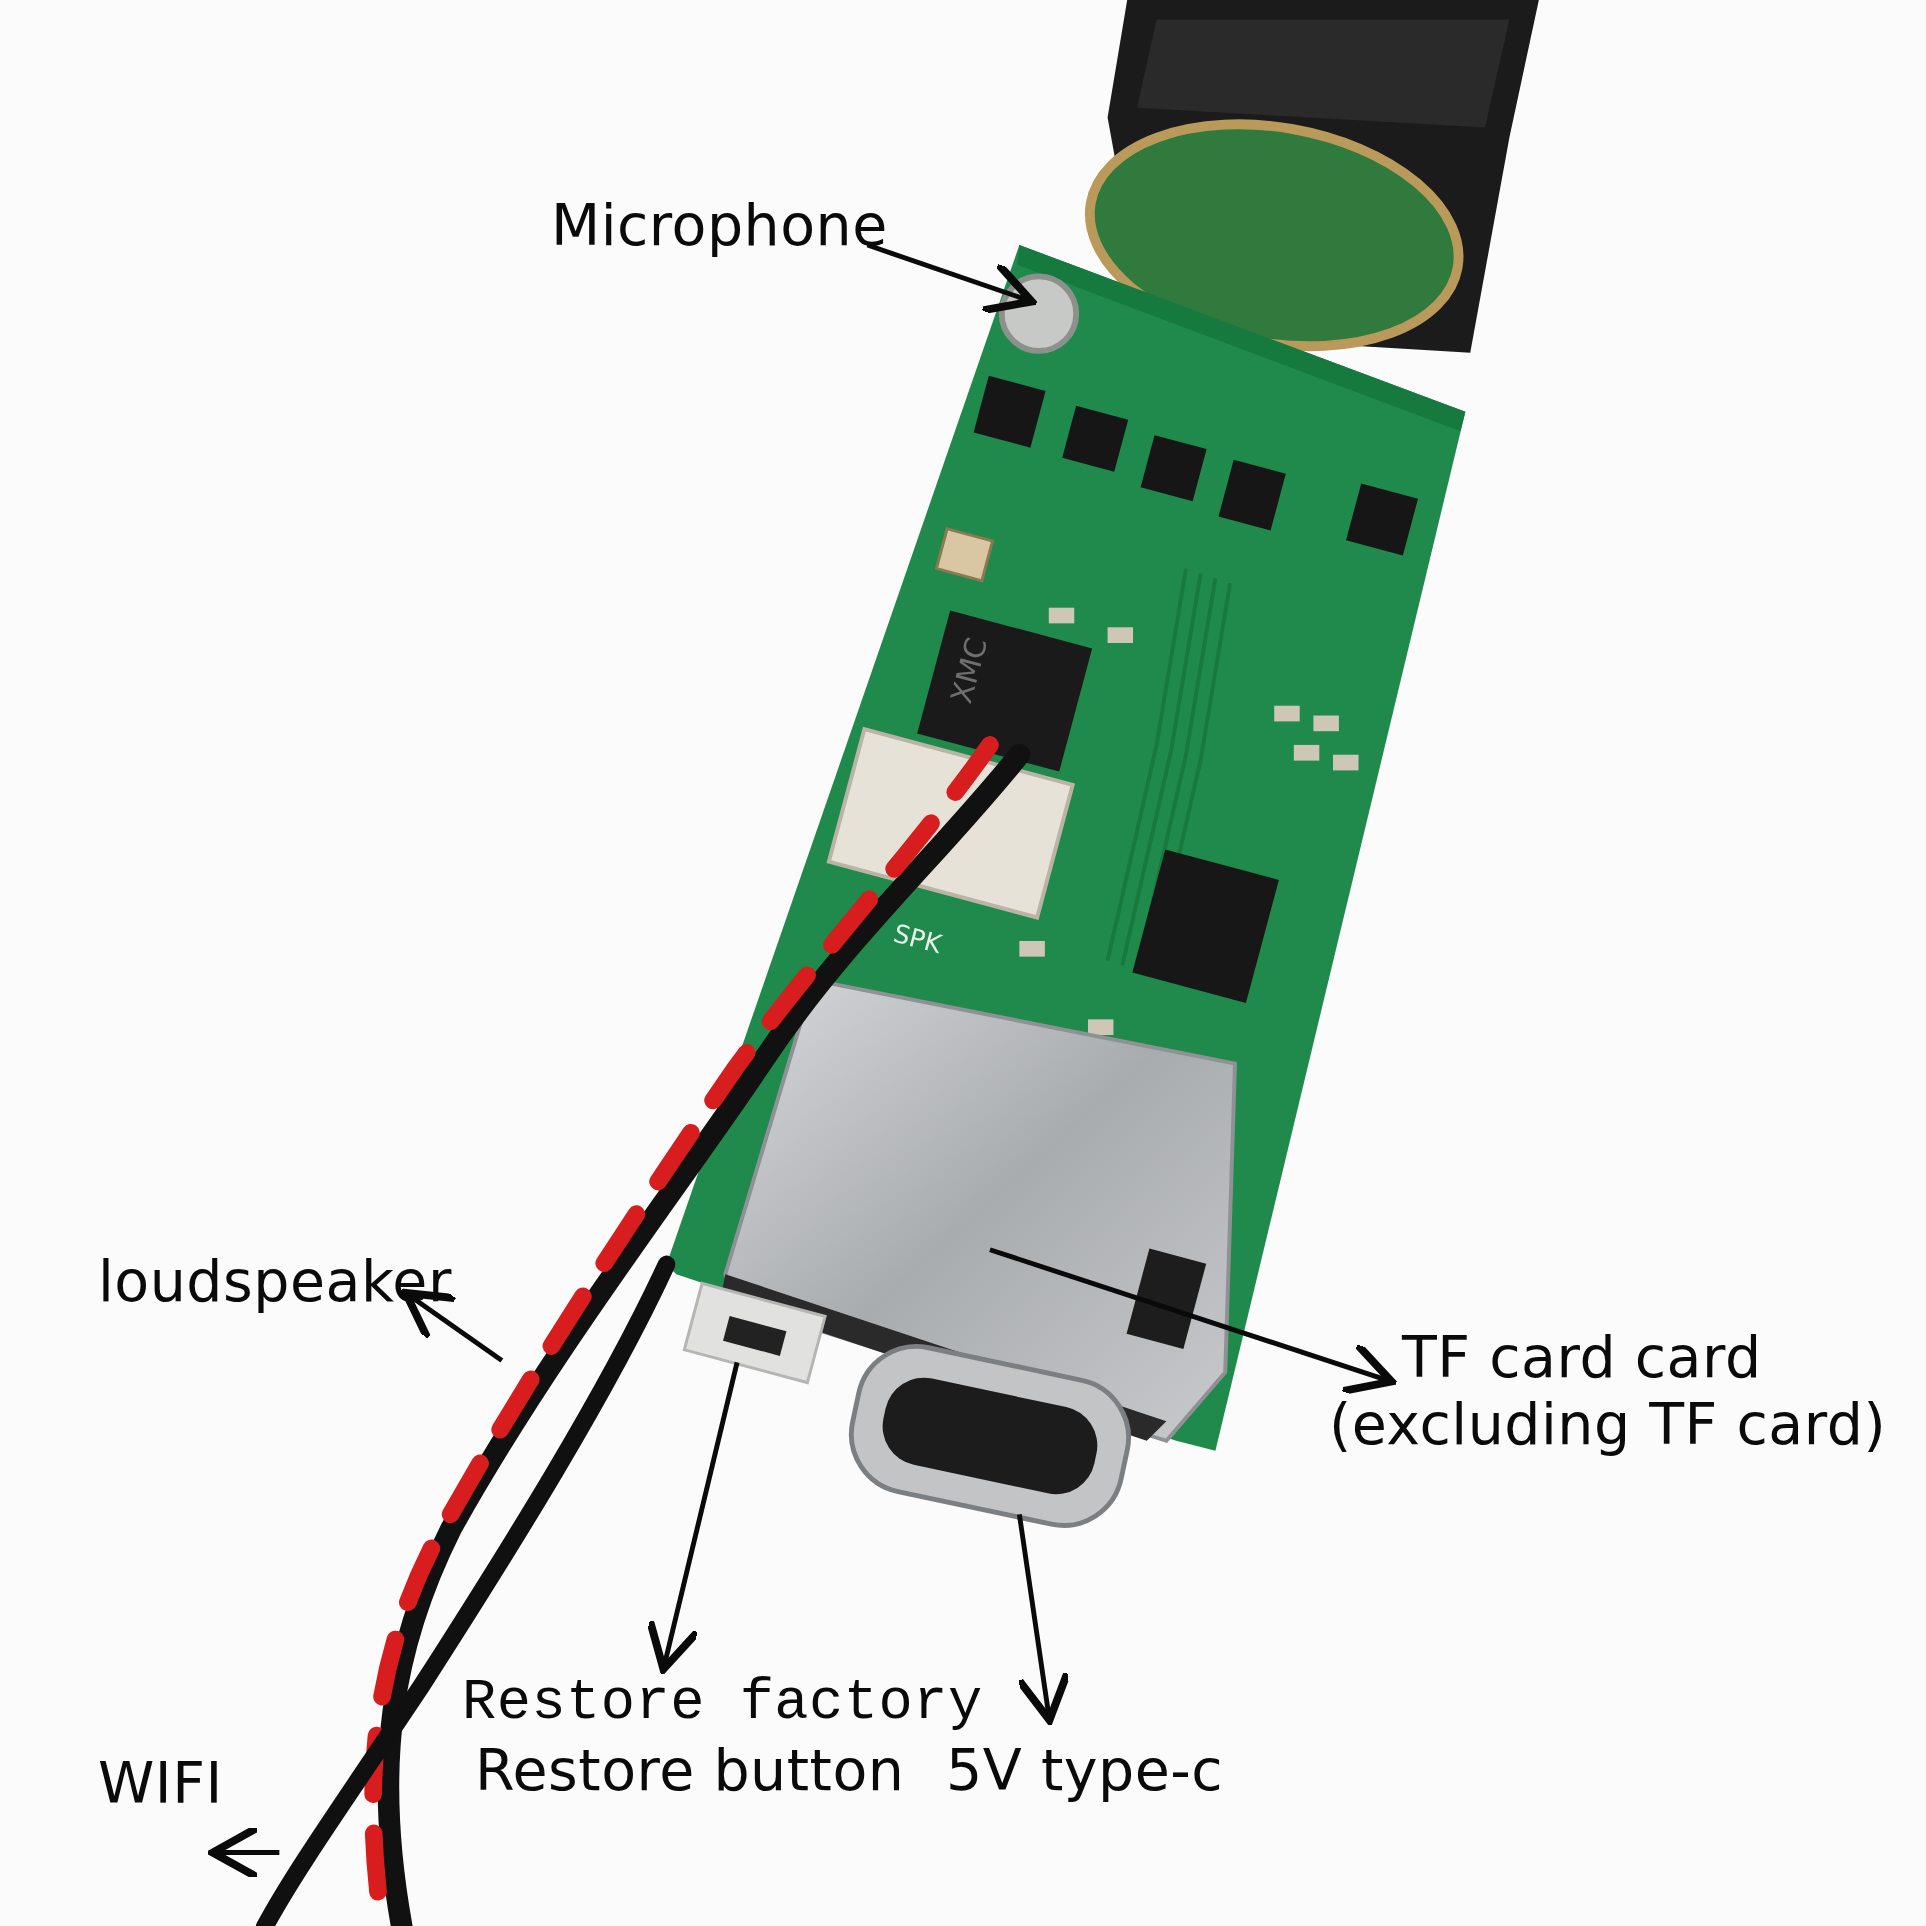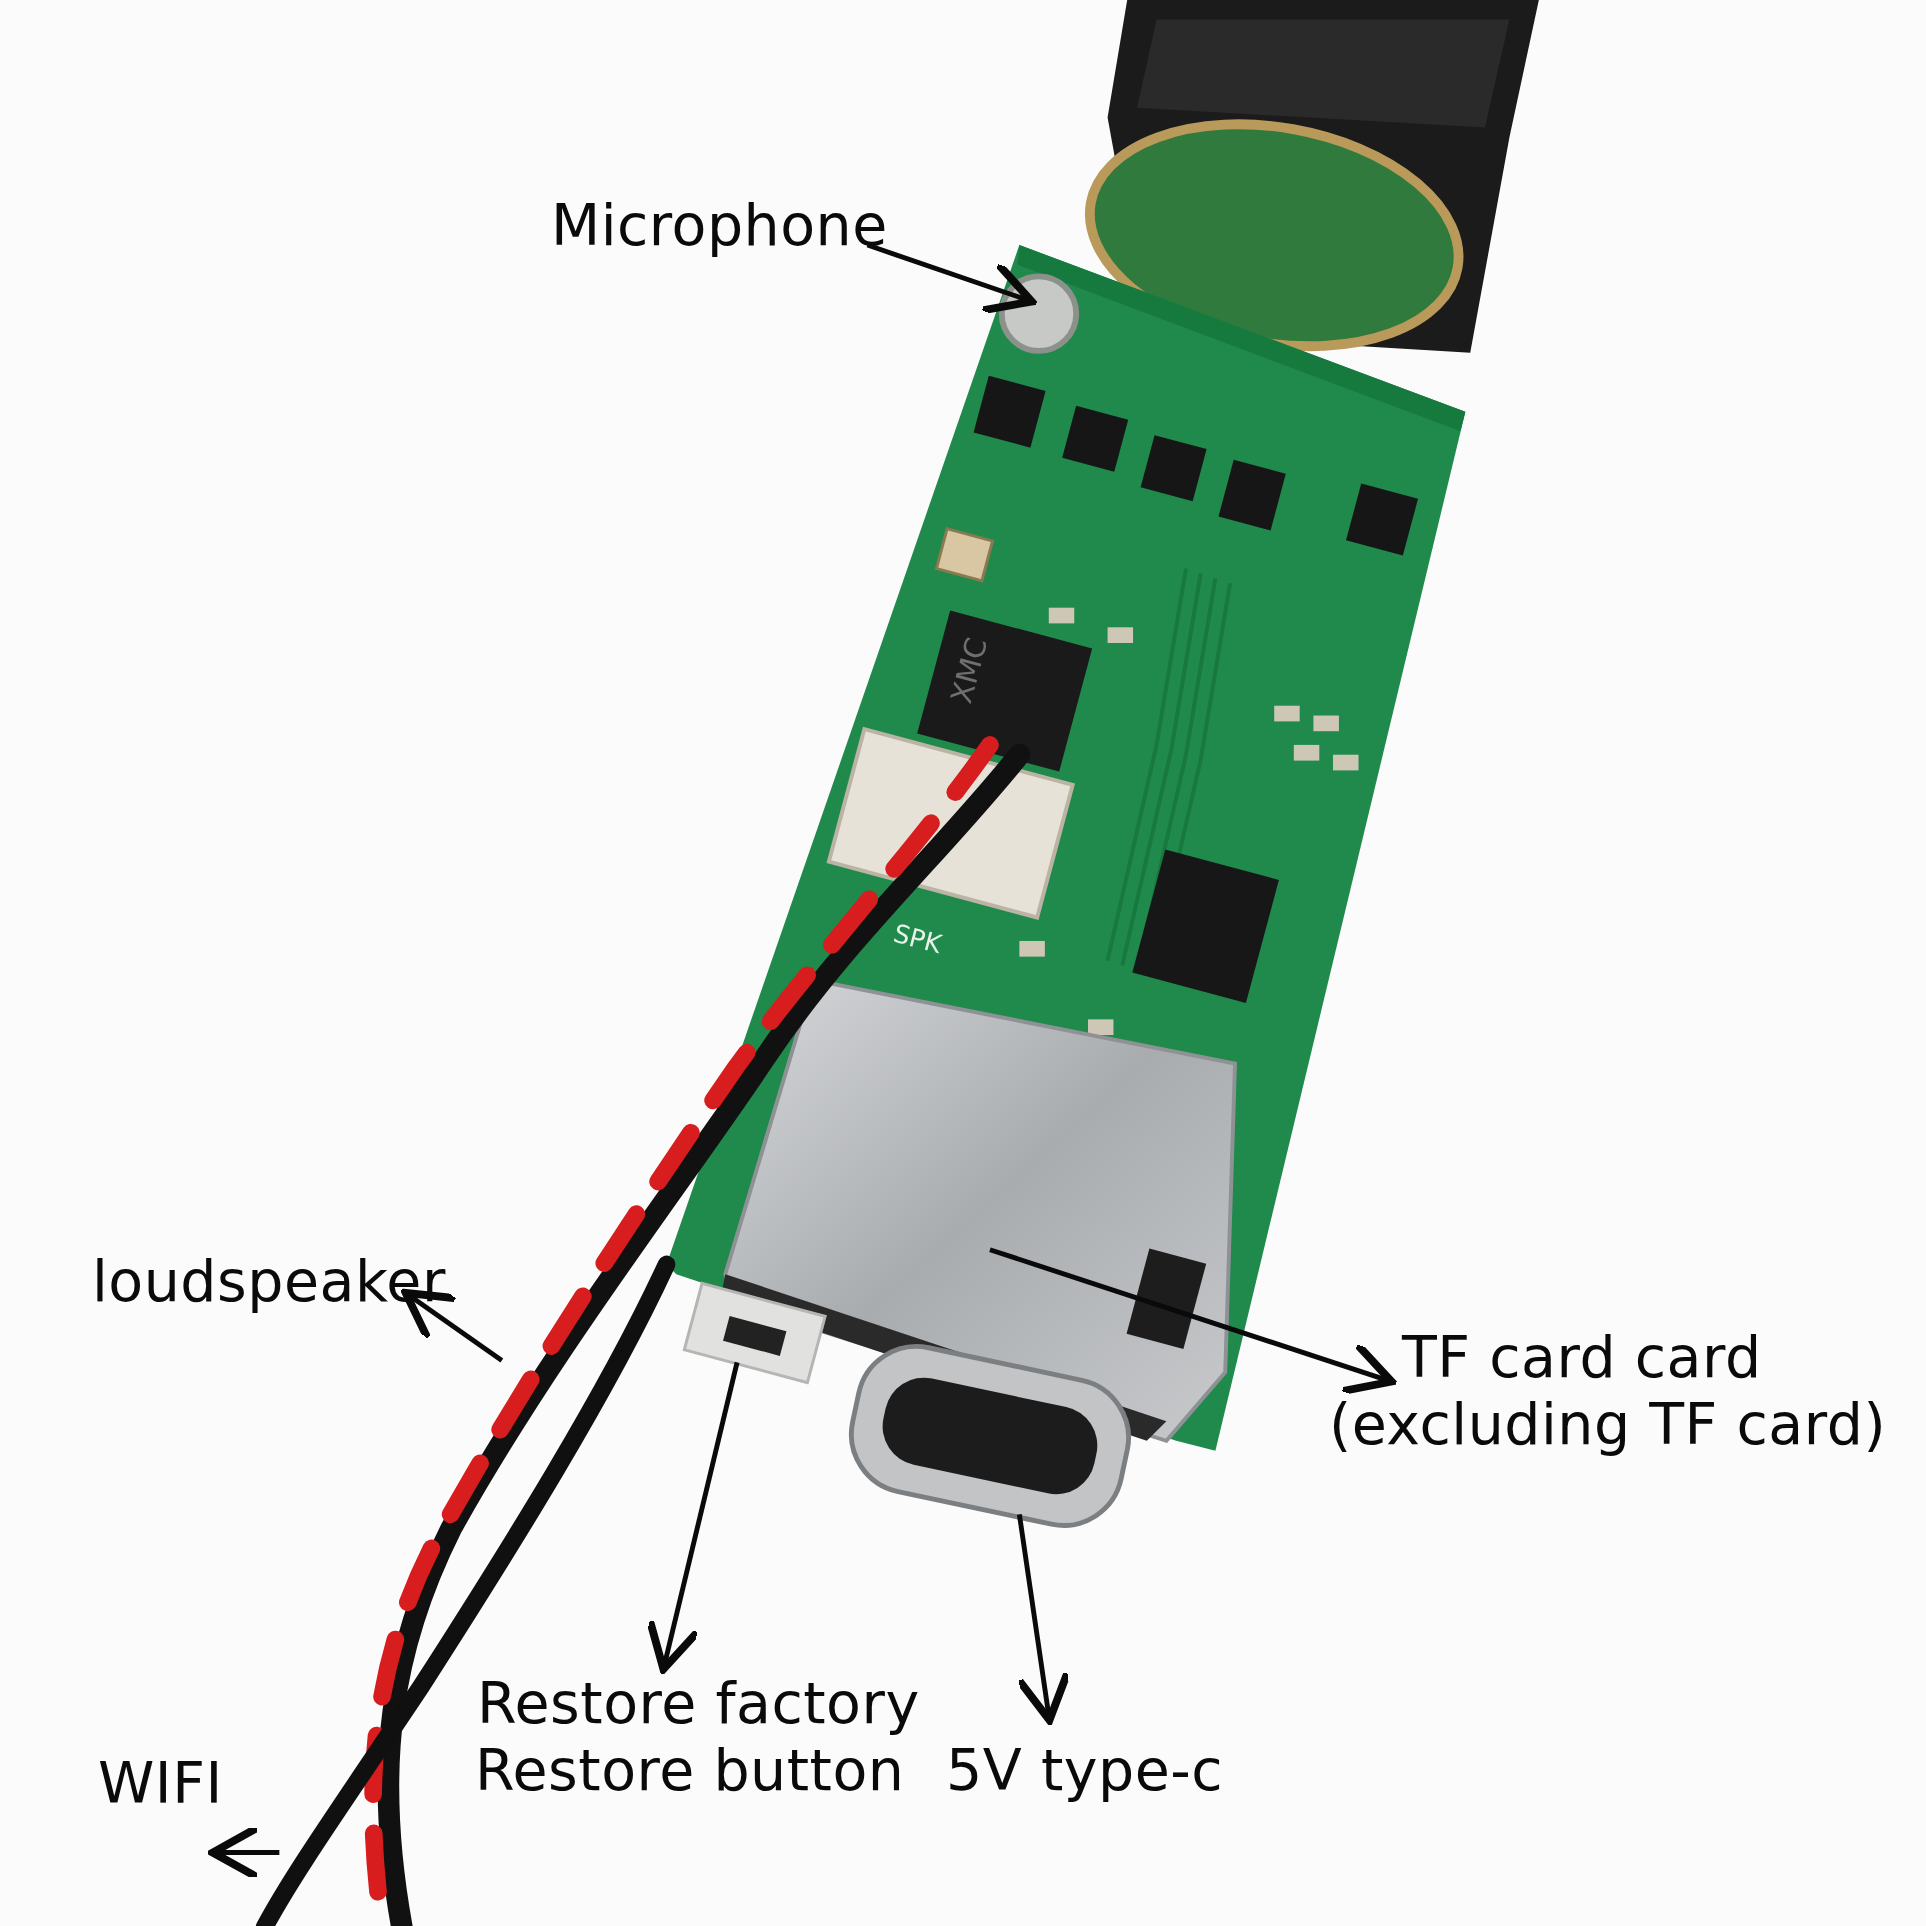--- a/index.html
+++ b/index.html
@@ -95,20 +95,20 @@
     <line x1="885" y1="250" x2="1048" y2="306" marker-end="url(#ah)"></line>
     <line x1="512" y1="1388" x2="418" y2="1322" marker-end="url(#ah)"></line>
     <line x1="1010" y1="1275" x2="1415" y2="1408" marker-end="url(#ah)"></line>
     <line x1="752" y1="1390" x2="678" y2="1698" marker-end="url(#ah)"></line>
     <line x1="1040" y1="1545" x2="1070" y2="1750" marker-end="url(#ah)"></line>
     <line x1="285" y1="1890" x2="222" y2="1890" marker-end="url(#ah)"></line>
   </g>
 </svg>
 
 <div class="label" style="left:551px;top:191px;">Microphone</div>
-<div class="label" style="left:92px;top:1247px;">loudspeaker</div>
+<div class="label" style="left:98px;top:1247px;">loudspeaker</div>
 <div class="label" style="left:1402px;top:1323px;">TF card card</div>
 <div class="label" style="left:1329px;top:1390px;">(excluding TF card)</div>
-<div class="label" style="left:477px;top:1669px;">Restore factory</div>
+<div class="label" style="left:462px;top:1669px;font-family:Liberation Mono, monospace;">Restore factory</div>
 <div class="label" style="left:475px;top:1736px;">Restore button</div>
 <div class="label" style="left:946px;top:1736px;text-align:right;">5V type-c</div>
 <div class="label" style="left:98px;top:1749px;">WIFI</div>
 
 
 </body></html>

